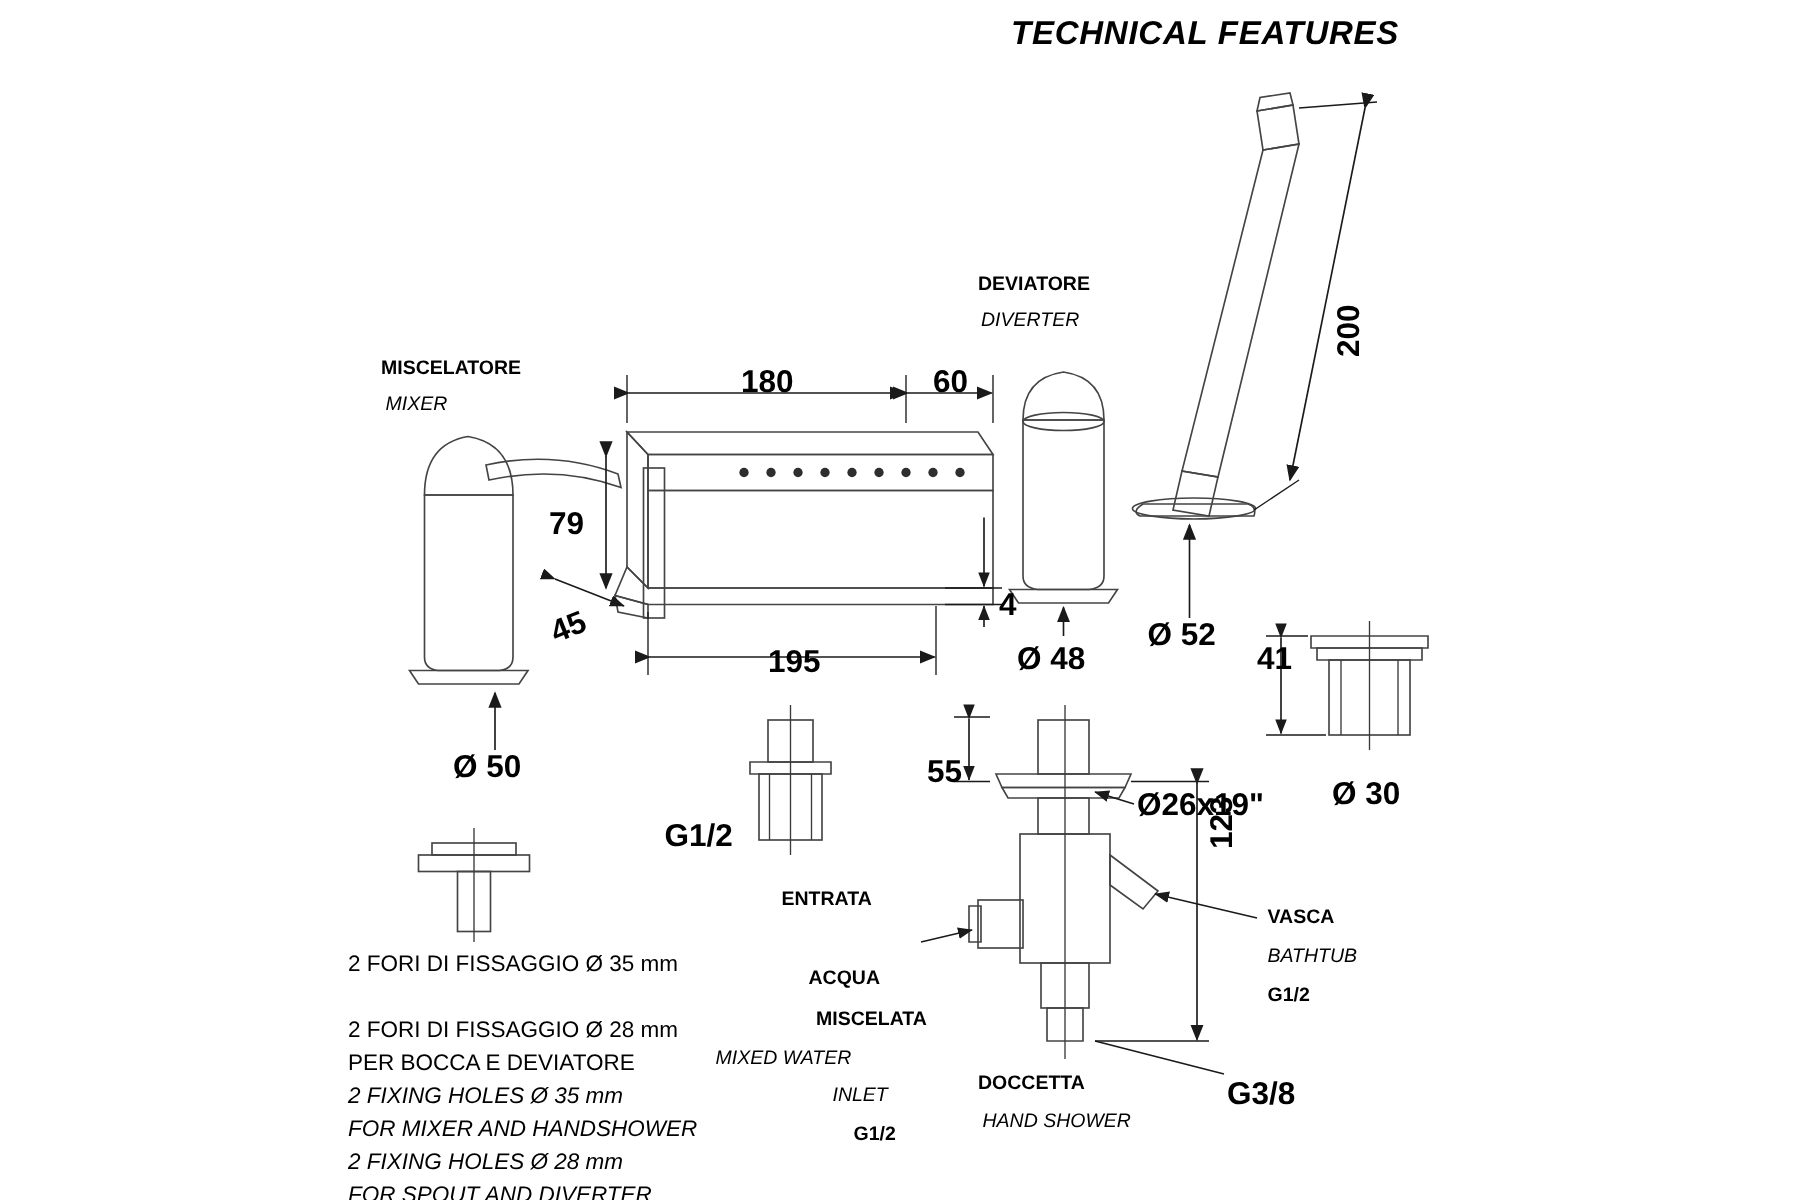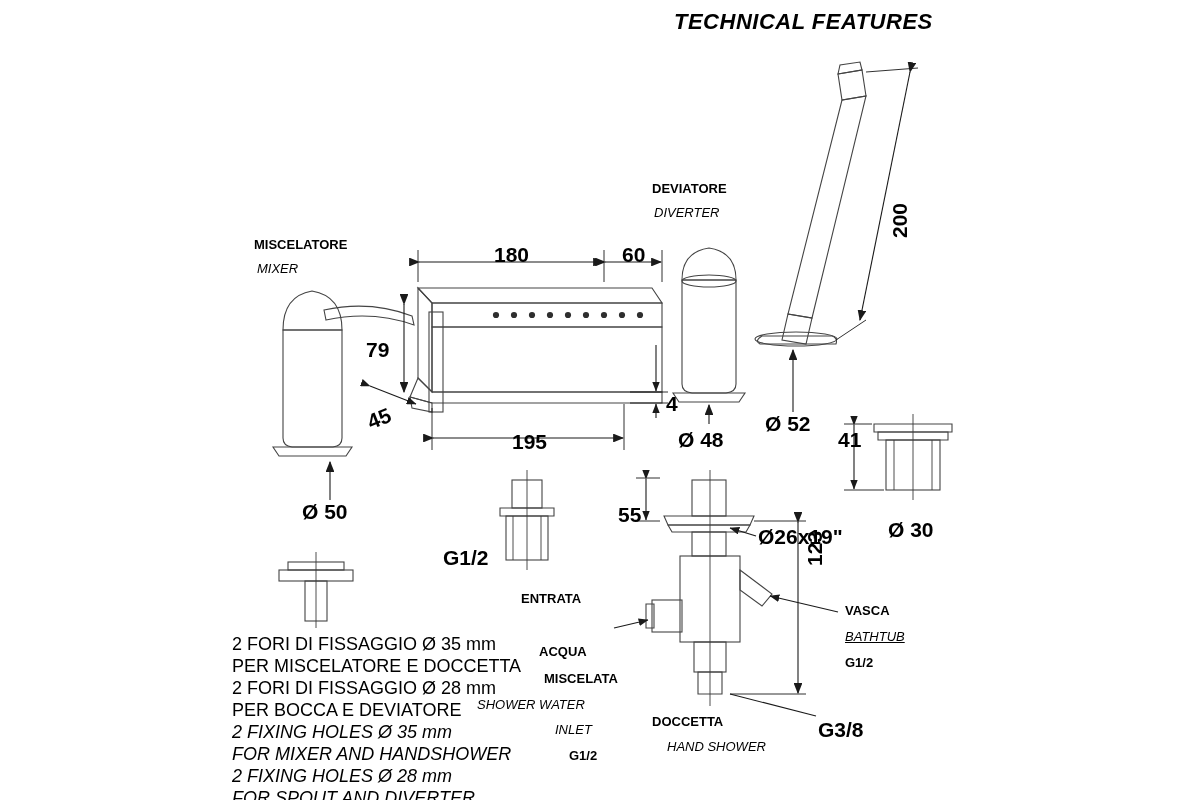--- a/index.html
+++ b/index.html
@@ -25,21 +25,21 @@
   .bold { font-weight: bold; }
   .ital { font-style: italic; }
   .title {
     font-weight: bold;
     font-style: italic;
     font-size: 22px;
     letter-spacing: 0.5px;
   }
   .dim { font-size: 21px; }
   .name { font-size: 13px; }
-  .note { font-size: 18px; line-height: 1.42; }
+  .note { font-size: 15px; line-height: 1.42; }
   .rot90 {
     transform: rotate(-90deg);
     transform-origin: left top;
   }
   .rot-small {
     transform: rotate(-22deg);
     transform-origin: left top;
   }
   svg { position: absolute; left: 0; top: 0; }
   .ln { stroke: #1a1a1a; stroke-width: 1.1; fill: none; }
@@ -277,33 +277,32 @@
   <div class="lbl dim bold" style="left:618px; top:503px;">55</div>
   <div class="lbl dim bold" style="left:758px; top:525px;">Ø26x19"</div>
   <div class="lbl dim bold rot90" style="left:803px; top:566px;">123</div>
   <div class="lbl dim bold" style="left:838px; top:428px;">41</div>
   <div class="lbl dim bold" style="left:888px; top:518px;">Ø 30</div>
   <div class="lbl dim bold" style="left:818px; top:718px;">G3/8</div>
 
   <div class="lbl name bold" style="left:521px; top:592px;">ENTRATA</div>
   <div class="lbl name bold" style="left:539px; top:645px;">ACQUA</div>
   <div class="lbl name bold" style="left:528px; top:672px;margin-left:16px;">MISCELATA</div>
-  <div class="lbl name ital" style="left:477px; top:698px;">SHOWER WATER</div>
+  <div class="lbl name ital" style="left:477px; top:698px;">MIXED WATER</div>
   <div class="lbl name ital" style="left:555px; top:723px;">INLET</div>
   <div class="lbl name bold" style="left:569px; top:749px;">G1/2</div>
 
   <div class="lbl name bold" style="left:652px; top:715px;">DOCCETTA</div>
-  <div class="lbl name ital" style="left:655px; top:740px;margin-left:12px;">HAND SHOWER</div>
+  <div class="lbl name ital" style="left:655px; top:740px;">HAND SHOWER</div>
 
   <div class="lbl name bold" style="left:845px; top:604px;">VASCA</div>
-  <div class="lbl name ital" style="left:845px; top:630px;text-decoration:underline;">BATHTUB</div>
+  <div class="lbl name ital" style="left:845px; top:630px;">BATHTUB</div>
   <div class="lbl name bold" style="left:845px; top:656px;">G1/2</div>
 
   <div class="lbl note" style="left:232px; top:632px;">2 FORI DI FISSAGGIO Ø 35 mm</div>
-  <div class="lbl note" style="left:232px; top:654px;">PER MISCELATORE E DOCCETTA</div>
   <div class="lbl note" style="left:232px; top:676px;">2 FORI DI FISSAGGIO Ø 28 mm</div>
   <div class="lbl note" style="left:232px; top:698px;">PER BOCCA E DEVIATORE</div>
   <div class="lbl note ital" style="left:232px; top:720px;">2 FIXING HOLES Ø 35 mm</div>
   <div class="lbl note ital" style="left:232px; top:742px;">FOR MIXER AND HANDSHOWER</div>
   <div class="lbl note ital" style="left:232px; top:764px;">2 FIXING HOLES Ø 28 mm</div>
   <div class="lbl note ital" style="left:232px; top:786px;">FOR SPOUT AND DIVERTER</div>
 
 </div>
 
 </body></html>

